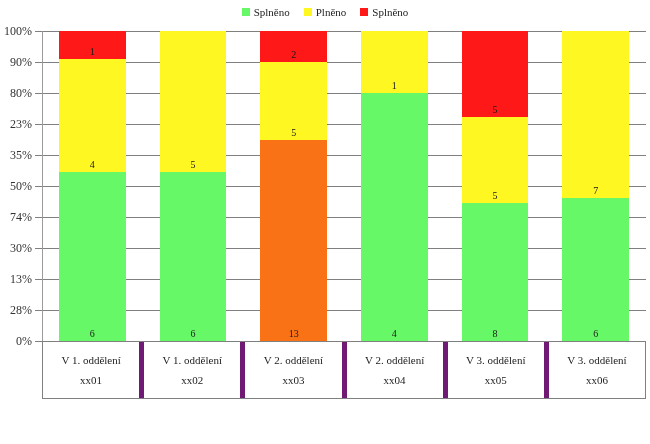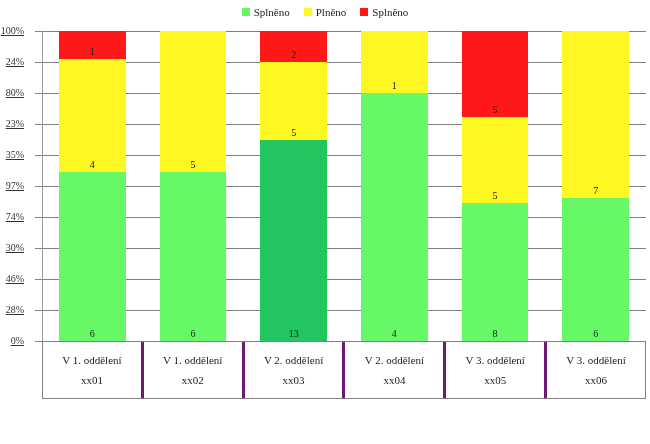--- a/index.html
+++ b/index.html
@@ -92,27 +92,26 @@
 
   .ylabels {
     position: absolute;
     left: 0;
     top: 31px;
     width: 36px;
     height: 310px;
   }
   .ylabel {
     position: absolute;
-    right: 12px;
+    right: 4px;
     transform: translateY(-50%);
-    font-size: 10px;
+    font-size: 12px;
     color: #333333;
     white-space: nowrap;
     line-height: 1;
-    text-decoration: underline;
   }
 
   .bars {
     position: absolute;
     left: 0; top: 0;
     width: 100%;
     height: 100%;
     display: flex;
   }
   .bar-slot {
@@ -153,21 +152,21 @@
     height: 58px;
     display: flex;
     border-top: 1px solid #808080;
     border-bottom: 1px solid #808080;
     border-left: 1px solid #808080;
     border-right: 1px solid #808080;
     box-sizing: border-box;
   }
   .cat-cell {
     flex: 1 1 0;
-    border-right: 3px solid #701a75;
+    border-right: 5px solid #701a75;
     box-sizing: border-box;
     display: flex;
     flex-direction: column;
     align-items: center;
     justify-content: center;
     gap: 9px;
   }
   .cat-cell:last-child { border-right: none; }
   .cat-line1, .cat-line2 {
     font-size: 11px;
@@ -192,28 +191,28 @@
       </div>
       <div class="legend-item">
         <span class="legend-swatch" style="background: rgb(255, 24, 24);"></span>
         <span>Splněno</span>
       </div>
     </div>
 
   <div class="ylabels">
       <div class="ylabel" style="top: 100%;">0%</div>
       <div class="ylabel" style="top: 90%;">28%</div>
-      <div class="ylabel" style="top: 80%;">46%</div>
+      <div class="ylabel" style="top: 80%;">13%</div>
       <div class="ylabel" style="top: 70%; text-align: right;">30%</div>
       <div class="ylabel" style="top: 60%;">74%</div>
-      <div class="ylabel" style="top: 50%;">97%</div>
+      <div class="ylabel" style="top: 50%;">50%</div>
       <div class="ylabel" style="top: 40%;">35%</div>
       <div class="ylabel" style="top: 30%;">23%</div>
       <div class="ylabel" style="top: 20%; text-align: right;">80%</div>
-      <div class="ylabel" style="top: 10%;">24%</div>
+      <div class="ylabel" style="top: 10%;">90%</div>
       <div class="ylabel" style="top: 0%;">100%</div>
     </div>
 
   <div class="plot-area">
     <div class="gridlines">
         <div class="gridline baseline" style="top: 100%;">
           <div class="tick-stub"></div>
         </div>
         <div class="gridline" style="top: 90%;">
           <div class="tick-stub"></div>
@@ -266,21 +265,21 @@
             <div class="seg" style="background: rgb(102, 248, 102); bottom: 0%; height: 54.5%;">
               <div class="seg-label">6</div>
             </div>
             <div class="seg" style="background: rgb(255, 247, 34); bottom: 54.5%; height: 45.5%;">
               <div class="seg-label">5</div>
             </div>
           </div>
         </div>
         <div class="bar-slot">
           <div class="bar">
-            <div class="seg" style="background: #22c55e; bottom: 0%; height: 65%;">
+            <div class="seg" style="background: #f97316; bottom: 0%; height: 65%;">
               <div class="seg-label">13</div>
             </div>
             <div class="seg" style="background: rgb(255, 247, 34); bottom: 65%; height: 25%;">
               <div class="seg-label">5</div>
             </div>
             <div class="seg" style="background: rgb(255, 24, 24); bottom: 90%; height: 10%;">
               <div class="seg-label">2</div>
             </div>
           </div>
         </div>

